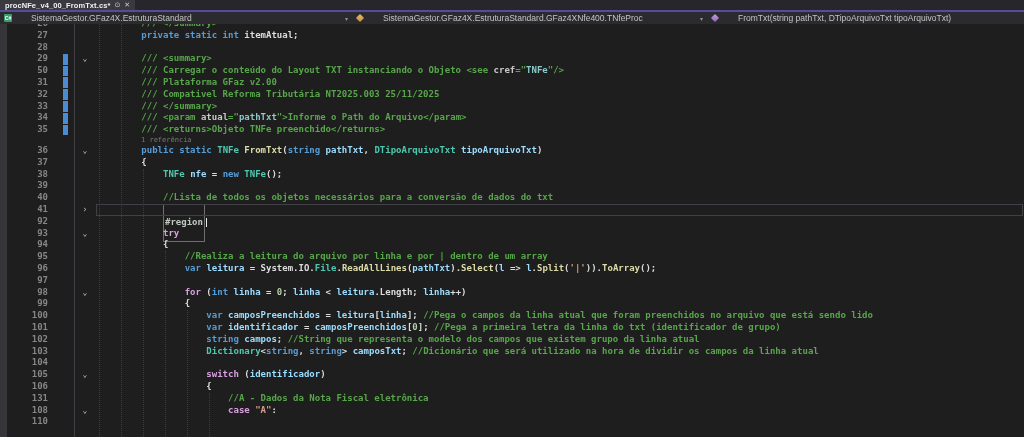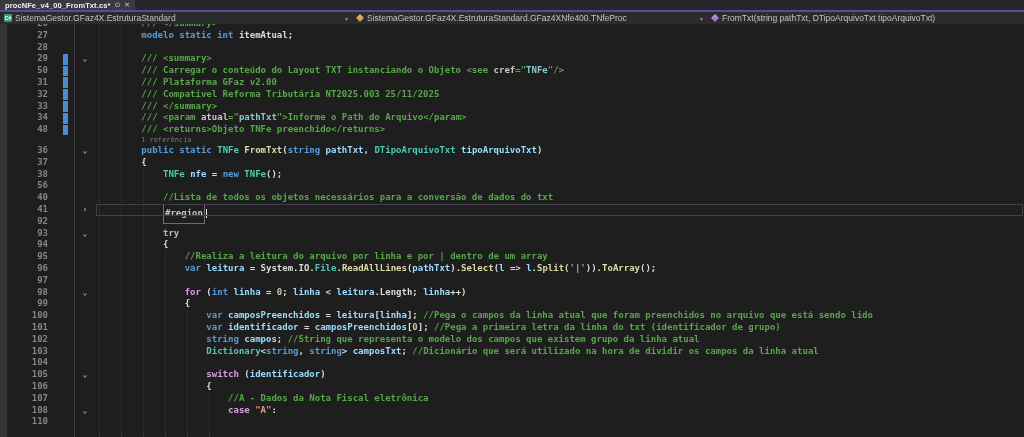--- a/index.html
+++ b/index.html
@@ -10,21 +10,21 @@
   .tabbar { position:absolute; left:0; top:0; width:100%; height:10px; background:var(--tabstrip); display:flex; }
   .tab { height:10px; background:var(--tabbg); color:#f2f2f2; display:flex; align-items:center;
          padding:0 5px; font-size:7.5px; font-weight:bold; gap:4px; }
   .tab-title { white-space:nowrap; letter-spacing:0.1px; }
   .tab-pin, .tab-close { color:#c8c8c8; font-size:7px; font-weight:normal; cursor:pointer; line-height:10px; }
   .accentline { position:absolute; left:0; top:10px; width:100%; height:2px; background:var(--accent); }
 
   
   .breadcrumb { position:absolute; left:0; top:12px; width:100%; height:12px; background:var(--crumbbg);
                 display:flex; align-items:center; color:#c4c4c4; font-size:8.5px; }
-  .bc-sec { display:flex; align-items:center; height:12px; gap:3px; padding-left:4px; overflow:hidden; }
+  .bc-sec { display:flex; align-items:center; height:12px; gap:19px; padding-left:4px; overflow:hidden; }
   .bc-text { white-space:nowrap; overflow:hidden; }
   .bc-caret { margin-left:auto; margin-right:4px; color:#8f8f8f; font-size:6px; }
   .bc-icon { width:8px; height:8px; flex:0 0 8px; display:flex; align-items:center; justify-content:center; }
   .icon-proj { background:#3b9c6e; color:#fff; font-size:5px; font-weight:bold; border-radius:1px; }
   .icon-cls  { background:linear-gradient(135deg,#e8c06a,#c98a3e); border-radius:1px; transform:rotate(45deg) scale(.72); }
   .icon-mth  { background:linear-gradient(135deg,#c49ae4,#8e6bb3); border-radius:1px; transform:rotate(45deg) scale(.72); }
   .grow { flex:1; }
 
   
   .editor { position:absolute; left:0; top:24px; width:1024px; height:413px; background:#1e1e1e; overflow:hidden; }
@@ -35,21 +35,21 @@
   .code-scroll { position:absolute; left:0; top:-6px; right:0; font-family:"DejaVu Sans Mono","Liberation Mono",monospace; font-size:9px; font-weight:bold; }
   .row { position:relative; height:11.8px; line-height:11.8px; white-space:pre; }
   .row.lens { height:9px; line-height:9px; }
   .ln { position:absolute; left:0; top:0; width:48px; text-align:right; color:#868686; font-weight:bold; }
   .chg { position:absolute; left:63px; top:0.5px; bottom:0.5px; width:5px; background:var(--chgblue); }
   .fold { position:absolute; left:79px; top:0; width:12px; text-align:center; color:#c8c8c8; font-weight:normal; font-size:8px; cursor:pointer; }
   .codetxt { position:absolute; left:98px; top:0; white-space:pre; }
   .row.cur::after { content:""; position:absolute; left:96px; right:1px; top:0; bottom:0; border:1px solid #404046; pointer-events:none; }
   .lens-text { position:absolute; left:141px; top:0; color:#7a7a7a; font-size:7px; font-weight:normal; cursor:pointer; }
 
-  .regionbox { display:inline-block; border:1px solid #6e6e6e; padding:3px 1px; color:#c0c8c0; }
+  .regionbox { display:inline-block; border:1px solid #6e6e6e; padding:12px 1px; color:#c0c8c0; }
   .caret { display:inline-block; width:1px; height:9px; background:#e8e8e8; vertical-align:middle; margin-left:1px;
            animation: blink 1s steps(2,start) infinite; }
   @keyframes blink { to { visibility:hidden; } }
 
   
   .tk-k   { color:var(--kw); }
   .tk-ctl { color:var(--ctl); }
   .tk-t   { color:var(--typ); }
   .tk-m   { color:var(--mth); }
   .tk-v   { color:var(--loc); }
@@ -97,50 +97,50 @@
     <div class="structline"></div>
 
     <div class="guide" style="left:99px;  top:0;       bottom:0;"></div>
     <div class="guide" style="left:121px; top:0;       bottom:0;"></div>
     <div class="guide" style="left:143px; top:144.6px; bottom:0;"></div>
     <div class="guide" style="left:165px; top:227.2px; bottom:0;"></div>
     <div class="guide" style="left:187px; top:286.2px; bottom:0;"></div>
     <div class="guide" style="left:209px; top:368.8px; bottom:0;"></div>
     <div class="code-scroll" id="code">
         <div class="row"><span class="ln">26</span><span class="codetxt"><span class="tk-c">        /// &lt;/summary&gt;</span></span></div>
-        <div class="row"><span class="ln">27</span><span class="codetxt"><span class="tk-k">        modelo static int </span><span class="tk-p">itemAtual;</span></span></div>
+        <div class="row"><span class="ln">27</span><span class="codetxt"><span class="tk-k">        private static int </span><span class="tk-p">itemAtual;</span></span></div>
         <div class="row"><span class="ln">28</span><span class="codetxt"></span></div>
         <div class="row"><span class="ln">29</span><div class="chg"></div><span class="fold">⌄</span><span class="codetxt"><span class="tk-c">        /// &lt;summary&gt;</span></span></div>
         <div class="row"><span class="ln">50</span><div class="chg"></div><span class="codetxt"><span class="tk-c">        /// Carregar o conteúdo do Layout TXT instanciando o Objeto &lt;see </span><span class="tk-da">cref</span><span class="tk-c">="</span><span class="tk-dv">TNFe</span><span class="tk-c">"/&gt;</span></span></div>
         <div class="row"><span class="ln">31</span><div class="chg"></div><span class="codetxt"><span class="tk-c">        /// Plataforma GFaz v2.00</span></span></div>
         <div class="row"><span class="ln">32</span><div class="chg"></div><span class="codetxt"><span class="tk-c">        /// Compativel Reforma Tributária NT2025.003 25/11/2025</span></span></div>
         <div class="row"><span class="ln">33</span><div class="chg"></div><span class="codetxt"><span class="tk-c">        /// &lt;/summary&gt;</span></span></div>
         <div class="row"><span class="ln">34</span><div class="chg"></div><span class="codetxt"><span class="tk-c">        /// &lt;param </span><span class="tk-da">atual</span><span class="tk-c">="</span><span class="tk-dv">pathTxt</span><span class="tk-c">"&gt;Informe o Path do Arquivo&lt;/param&gt;</span></span></div>
-        <div class="row"><span class="ln">48</span><div class="chg"></div><span class="codetxt"><span class="tk-c">        /// &lt;returns&gt;Objeto TNFe preenchido&lt;/returns&gt;</span></span></div>
+        <div class="row"><span class="ln">35</span><div class="chg"></div><span class="codetxt"><span class="tk-c">        /// &lt;returns&gt;Objeto TNFe preenchido&lt;/returns&gt;</span></span></div>
         <div class="row lens"><span class="lens-text">1 referência</span></div>
         <div class="row"><span class="ln">36</span><span class="fold">⌄</span><span class="codetxt"><span class="tk-k">        public static </span><span class="tk-t">TNFe </span><span class="tk-m">FromTxt</span><span class="tk-p">(</span><span class="tk-k">string </span><span class="tk-v">pathTxt</span><span class="tk-p">, </span><span class="tk-t">DTipoArquivoTxt </span><span class="tk-v">tipoArquivoTxt</span><span class="tk-p">)</span></span></div>
         <div class="row"><span class="ln">37</span><span class="codetxt"><span class="tk-p">        {</span></span></div>
         <div class="row"><span class="ln">38</span><span class="codetxt"><span class="tk-t">            TNFe </span><span class="tk-v">nfe</span><span class="tk-p"> = </span><span class="tk-k">new </span><span class="tk-t">TNFe</span><span class="tk-p">();</span></span></div>
-        <div class="row"><span class="ln">56</span><span class="codetxt"></span></div>
+        <div class="row"><span class="ln">39</span><span class="codetxt"></span></div>
         <div class="row"><span class="ln">40</span><span class="codetxt"><span class="tk-c">            //Lista de todos os objetos necessários para a conversão de dados do txt</span></span></div>
         <div class="row cur"><span class="ln">41</span><span class="fold">›</span><span class="codetxt"><span class="tk-p">            </span><span class="regionbox">#region</span><span class="caret"></span></span></div>
         <div class="row"><span class="ln">92</span><span class="codetxt"></span></div>
         <div class="row"><span class="ln">93</span><span class="fold">⌄</span><span class="codetxt"><span class="tk-ctl">            try</span></span></div>
         <div class="row"><span class="ln">94</span><span class="codetxt"><span class="tk-p">            {</span></span></div>
         <div class="row"><span class="ln">95</span><span class="codetxt"><span class="tk-c">                //Realiza a leitura do arquivo por linha e por | dentro de um array</span></span></div>
         <div class="row"><span class="ln">96</span><span class="codetxt"><span class="tk-k">                var </span><span class="tk-v">leitura</span><span class="tk-p"> = System.IO.</span><span class="tk-t">File</span><span class="tk-p">.</span><span class="tk-m">ReadAllLines</span><span class="tk-p">(</span><span class="tk-v">pathTxt</span><span class="tk-p">).</span><span class="tk-m">Select</span><span class="tk-p">(</span><span class="tk-v">l</span><span class="tk-p"> =&gt; </span><span class="tk-v">l</span><span class="tk-p">.</span><span class="tk-m">Split</span><span class="tk-p">(</span><span class="tk-s">'|'</span><span class="tk-p">)).</span><span class="tk-m">ToArray</span><span class="tk-p">();</span></span></div>
         <div class="row"><span class="ln">97</span><span class="codetxt"></span></div>
         <div class="row"><span class="ln">98</span><span class="fold">⌄</span><span class="codetxt"><span class="tk-ctl">                for</span><span class="tk-p"> (</span><span class="tk-k">int </span><span class="tk-v">linha</span><span class="tk-p"> = </span><span class="tk-n">0</span><span class="tk-p">; </span><span class="tk-v">linha</span><span class="tk-p"> &lt; </span><span class="tk-v">leitura</span><span class="tk-p">.Length; </span><span class="tk-v">linha</span><span class="tk-p">++)</span></span></div>
         <div class="row"><span class="ln">99</span><span class="codetxt"><span class="tk-p">                {</span></span></div>
         <div class="row"><span class="ln">100</span><span class="codetxt"><span class="tk-k">                    var </span><span class="tk-v">camposPreenchidos</span><span class="tk-p"> = </span><span class="tk-v">leitura</span><span class="tk-p">[</span><span class="tk-v">linha</span><span class="tk-p">]; </span><span class="tk-c">//Pega o campos da linha atual que foram preenchidos no arquivo que está sendo lido</span></span></div>
         <div class="row"><span class="ln">101</span><span class="codetxt"><span class="tk-k">                    var </span><span class="tk-v">identificador</span><span class="tk-p"> = </span><span class="tk-v">camposPreenchidos</span><span class="tk-p">[</span><span class="tk-n">0</span><span class="tk-p">]; </span><span class="tk-c">//Pega a primeira letra da linha do txt (identificador de grupo)</span></span></div>
         <div class="row"><span class="ln">102</span><span class="codetxt"><span class="tk-k">                    string </span><span class="tk-v">campos</span><span class="tk-p">; </span><span class="tk-c">//String que representa o modelo dos campos que existem grupo da linha atual</span></span></div>
         <div class="row"><span class="ln">103</span><span class="codetxt"><span class="tk-t">                    Dictionary</span><span class="tk-p">&lt;</span><span class="tk-k">string</span><span class="tk-p">, </span><span class="tk-k">string</span><span class="tk-p">&gt; </span><span class="tk-v">camposTxt</span><span class="tk-p">; </span><span class="tk-c">//Dicionário que será utilizado na hora de dividir os campos da linha atual</span></span></div>
         <div class="row"><span class="ln">104</span><span class="codetxt"></span></div>
         <div class="row"><span class="ln">105</span><span class="fold">⌄</span><span class="codetxt"><span class="tk-ctl">                    switch</span><span class="tk-p"> (</span><span class="tk-v">identificador</span><span class="tk-p">)</span></span></div>
         <div class="row"><span class="ln">106</span><span class="codetxt"><span class="tk-p">                    {</span></span></div>
-        <div class="row"><span class="ln">107</span><span class="codetxt"><span class="tk-c">                        //A - Dados da Nota Fiscal eletrônica</span></span></div>
+        <div class="row"><span class="ln">131</span><span class="codetxt"><span class="tk-c">                        //A - Dados da Nota Fiscal eletrônica</span></span></div>
         <div class="row"><span class="ln">108</span><span class="fold">⌄</span><span class="codetxt"><span class="tk-ctl">                        case </span><span class="tk-s">"A"</span><span class="tk-p">:</span></span></div>
         <div class="row"><span class="ln">110</span><span class="codetxt"></span></div>
       </div>
   </div>
 
 </div>
 
 </body></html>

